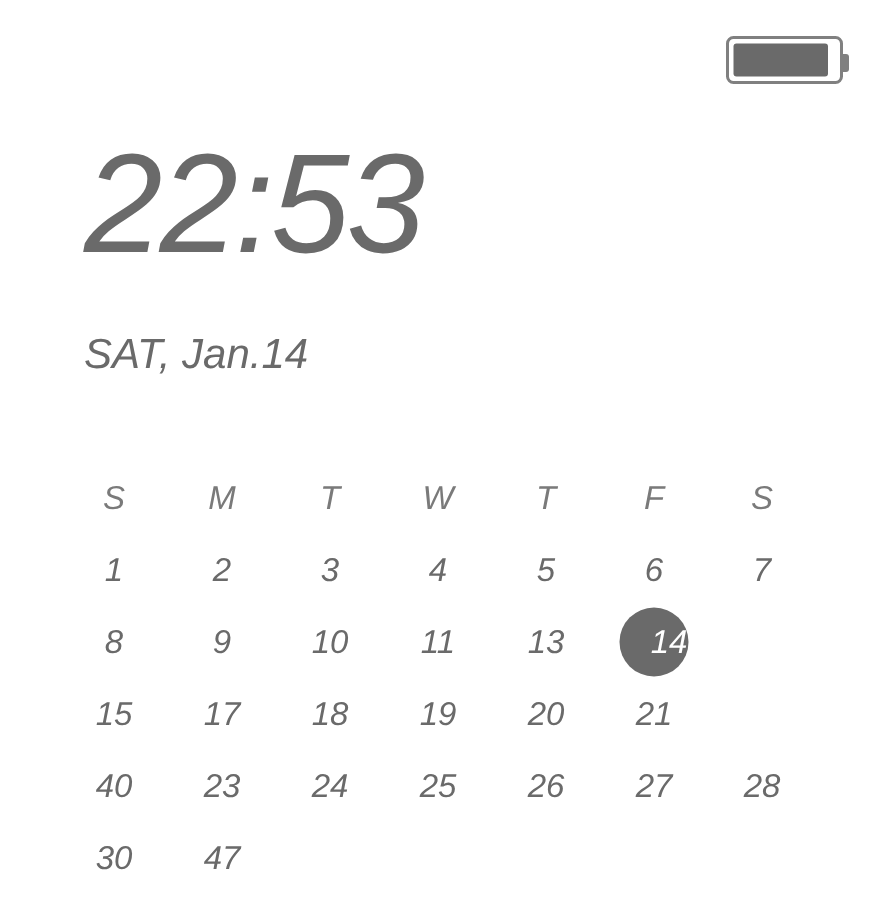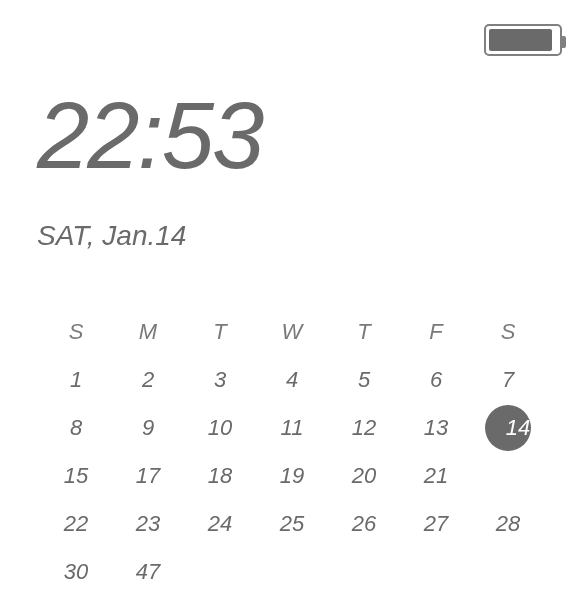--- a/index.html
+++ b/index.html
@@ -37,21 +37,21 @@
     position: absolute;
     right: -6px;
     top: 10px;
     width: 4px;
     height: 12px;
     background: #808080;
     border-radius: 0 2px 2px 0;
   }
   .clock {
     padding-top: 82px;
-    padding-left: 37px;
+    padding-left: 56px;
   }
   .time {
     font-size: 94px;
     font-weight: 300;
     font-style: italic;
     color: #6a6a6a;
     letter-spacing: -2px;
   }
   .date {
     margin-top: 30px;
@@ -174,23 +174,20 @@
         <div class="cal-cell">
           <span>9</span>
         </div>
         <div class="cal-cell">
           <span>10</span>
         </div>
         <div class="cal-cell">
           <span>11</span>
         </div>
         <div class="cal-cell">
-          <span>12</span>
-        </div>
-        <div class="cal-cell">
           <span>13</span>
         </div>
         <div class="cal-cell today">
           <span>14</span>
         </div>
       </div>
       <div class="cal-row">
         <div class="cal-cell">
           <span>15</span>
         </div>
@@ -205,21 +202,21 @@
         </div>
         <div class="cal-cell">
           <span>20</span>
         </div>
         <div class="cal-cell">
           <span>21</span>
         </div>
       </div>
       <div class="cal-row">
         <div class="cal-cell">
-          <span>22</span>
+          <span>40</span>
         </div>
         <div class="cal-cell">
           <span>23</span>
         </div>
         <div class="cal-cell">
           <span>24</span>
         </div>
         <div class="cal-cell">
           <span>25</span>
         </div>

